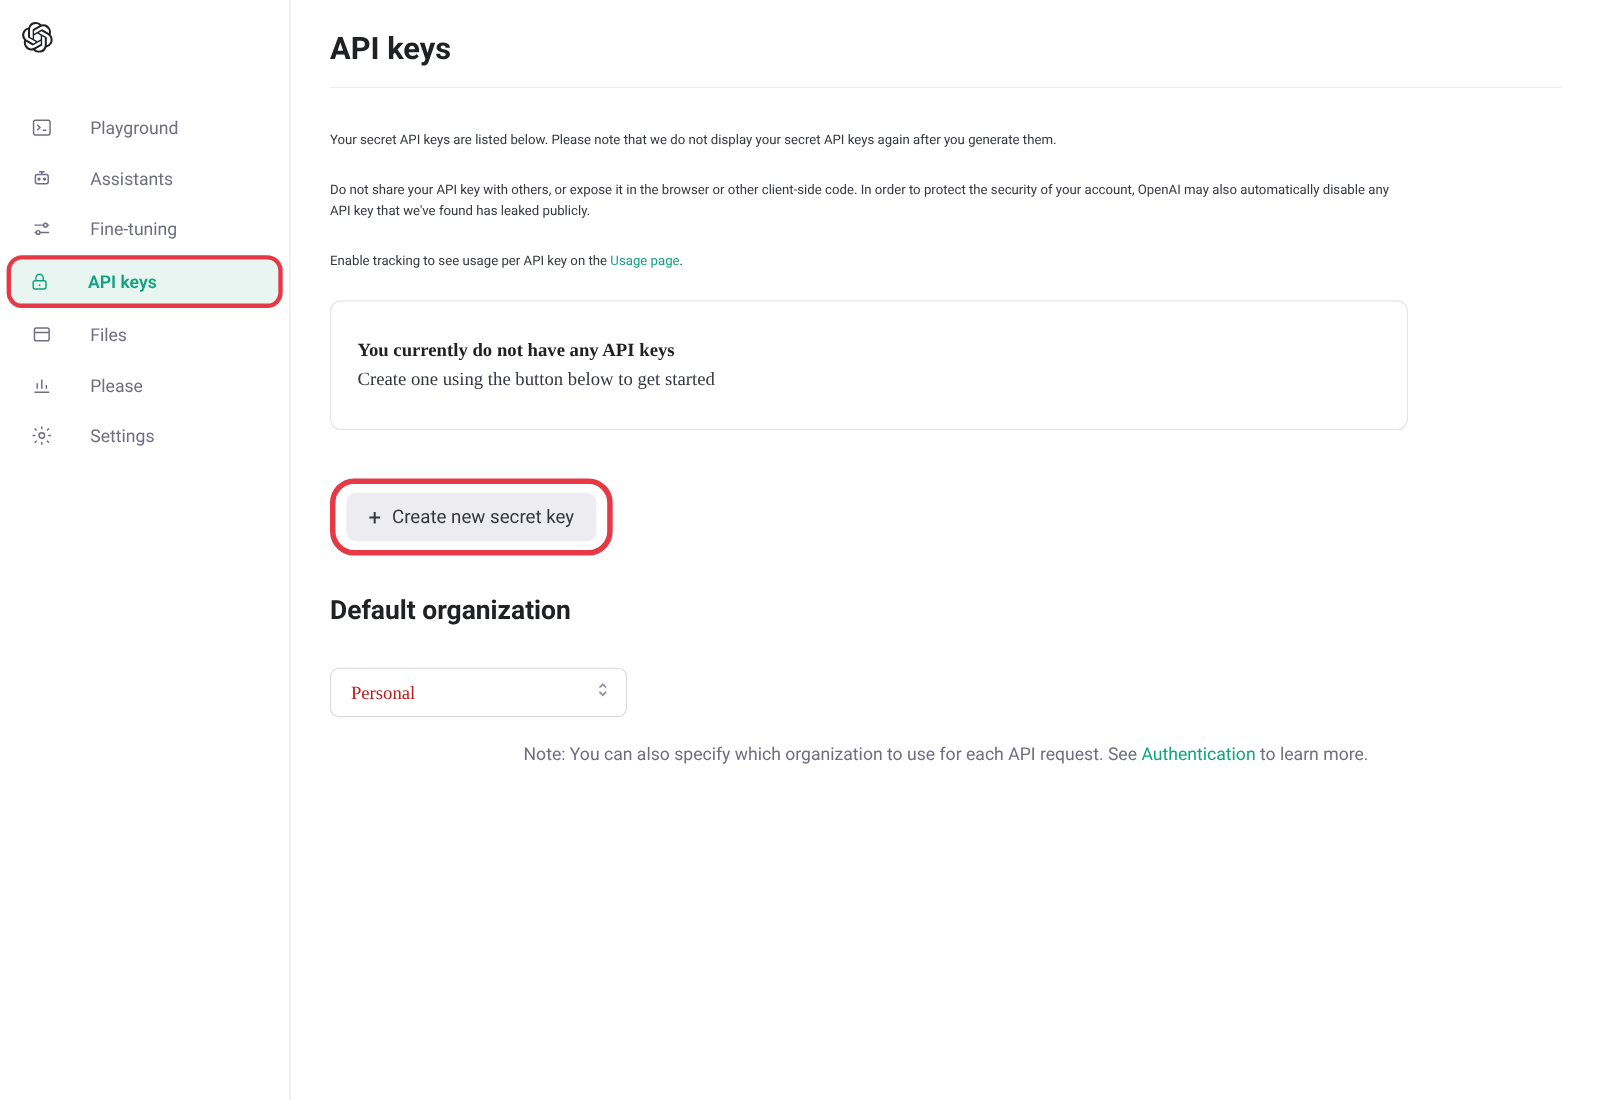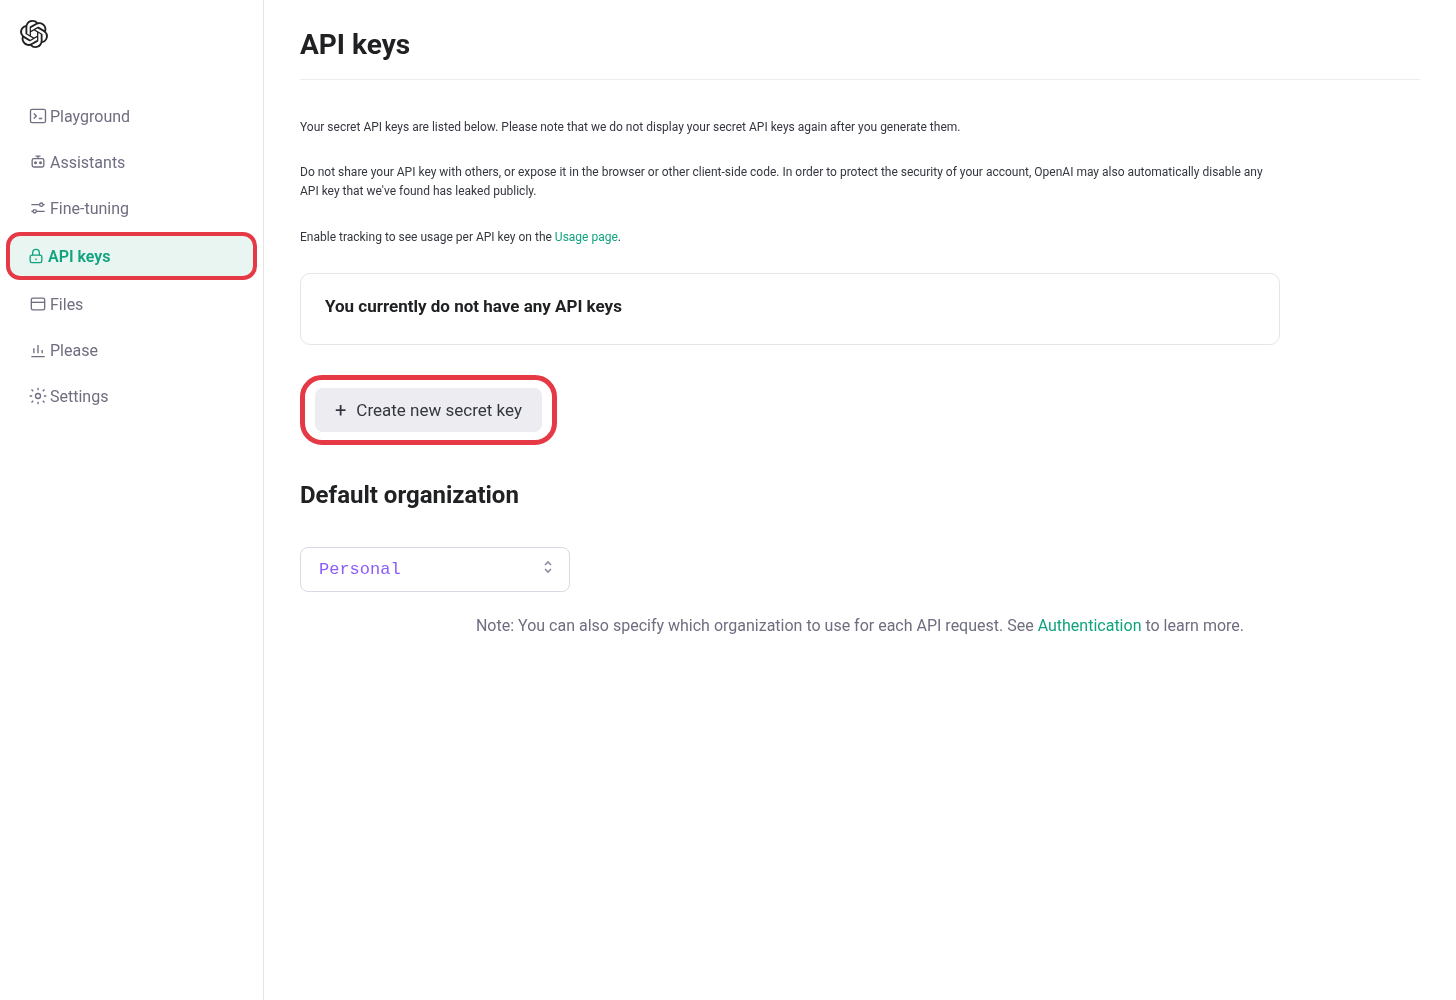--- a/index.html
+++ b/index.html
@@ -28,21 +28,21 @@
       width: 28px;
       height: 28px;
     }
     .nav-item {
       display: flex;
       align-items: center;
       padding: 12px 20px;
       cursor: pointer;
       color: #6e6e80;
       font-size: 16px;
-      gap: 2px;
+      gap: 34px;
       position: relative;
       margin: 2px 8px;
       border-radius: 8px;
     }
     .nav-item.active {
       background: #e8f5f0;
       color: #10a37f;
       font-weight: 600;
     }
     .nav-item.highlighted {
@@ -89,23 +89,24 @@
       max-width: 980px;
     }
     .link {
       color: #10a37f;
       text-decoration: none;
       cursor: pointer;
     }
     .empty-state {
       border: 1px solid #e5e5e5;
       border-radius: 10px;
-      padding: 22px 24px;
-      margin-bottom: 30px;
+      padding: 35px 24px;
+      margin-bottom: 44px;
       max-width: 980px;
+      font-family: Liberation Serif, serif;
     }
     .empty-title {
       font-weight: 700;
       font-size: 17px;
       margin-bottom: 6px;
     }
     .empty-sub {
       font-size: 17px;
       color: #353740;
     }
@@ -144,22 +145,22 @@
       display: inline-block;
       margin-bottom: 24px;
     }
     .select {
       border: 1px solid #d9d9e3;
       border-radius: 8px;
       padding: 12px 48px 12px 18px;
       font-size: 17px;
       background: #fff;
       appearance: none;
-      font-family: Liberation Mono, monospace;
-      color: #8b5cf6;
+      font-family: Liberation Serif, serif;
+      color: #b91c1c;
       cursor: pointer;
       min-width: 270px;
     }
     .select-chevron {
       position: absolute;
       right: 16px;
       top: 50%;
       transform: translateY(-50%);
       pointer-events: none;
       color: #8e8ea0;
@@ -258,20 +259,21 @@
   <hr class="divider">
 
   <p class="body-text">Your secret API keys are listed below. Please note that we do not display your secret API keys again after you generate them.</p>
   <p class="body-text">Do not share your API key with others, or expose it in the browser or other client-side code. In order to protect the security of your account, OpenAI may also automatically disable any API key that we've found has leaked publicly.</p>
   <p class="body-text">
     <span>Enable tracking to see usage per API key on the </span><a class="link">Usage page</a><span>.</span>
   </p>
 
   <div class="empty-state">
     <div class="empty-title">You currently do not have any API keys</div>
+    <div class="empty-sub">Create one using the button below to get started</div>
   </div>
 
   <div class="create-button-wrap">
     <button class="create-button">
       <span class="plus-icon">+</span>
       <span>Create new secret key</span>
     </button>
   </div>
 
   <h2 class="section-heading">Default organization</h2>

